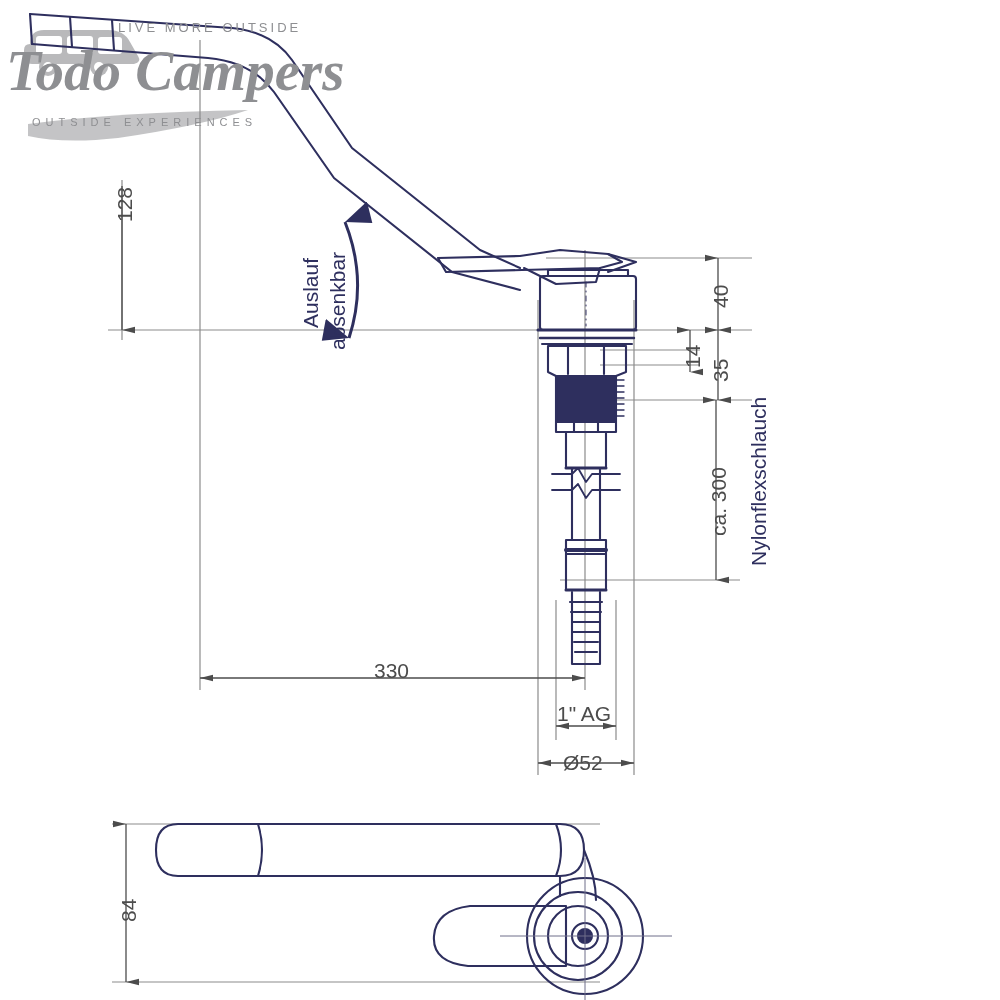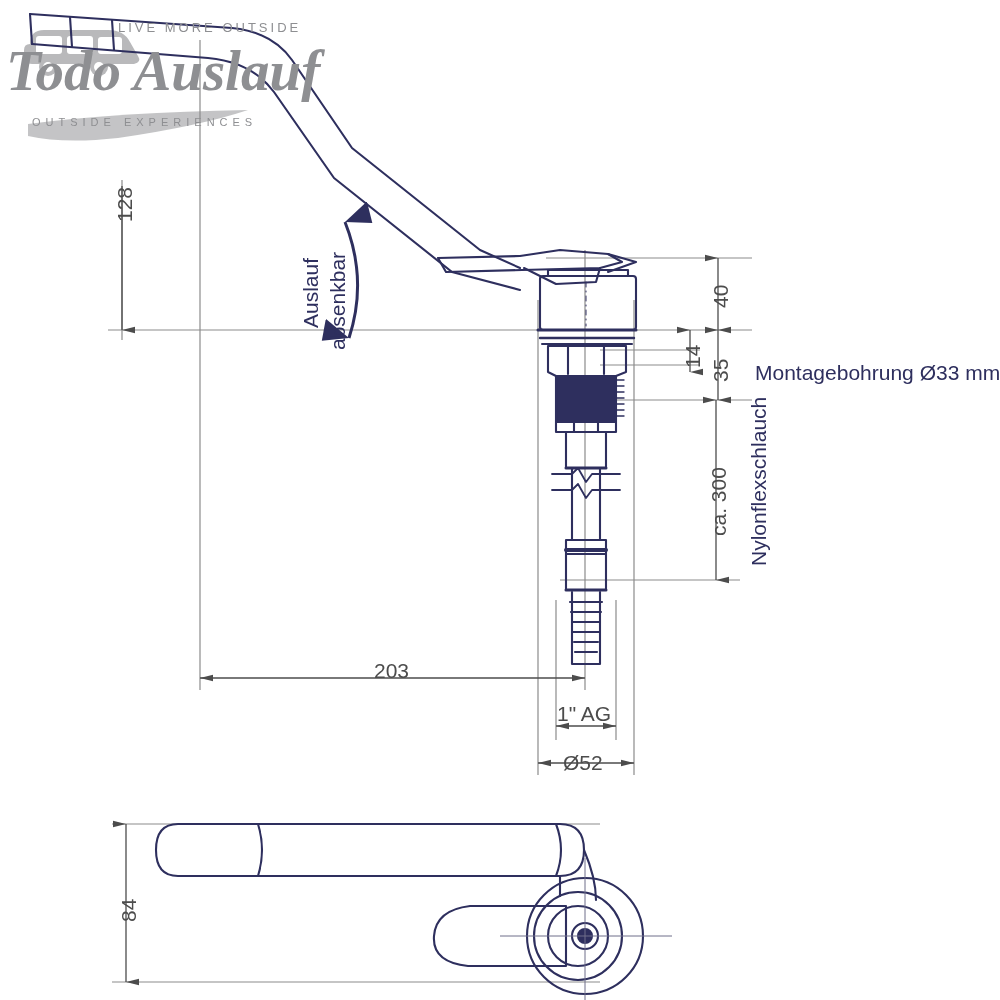--- a/index.html
+++ b/index.html
@@ -254,41 +254,40 @@
       <path d="M470 906 Q436 910 434 936 Q432 962 468 966 L566 966 L566 906 Z"></path>
     </g>
 
     <g stroke="#6e6e8a" stroke-width="1" fill="none">
       <line x1="500" y1="936" x2="672" y2="936"></line>
       <line x1="585" y1="858" x2="585" y2="1000"></line>
     </g>
   </svg>
 
   <div class="wm-text" style="left:118px; top:20px; font-size:13px; letter-spacing:3px; font-family:'Liberation Sans',sans-serif;">LIVE MORE OUTSIDE</div>
-  <div class="wm-text" style="left:6px; top:38px; font-size:57px; font-style:italic; font-weight:bold;">Todo Auslauf</div>
+  <div class="wm-text" style="left:6px; top:38px; font-size:57px; font-style:italic; font-weight:bold;">Todo Campers</div>
   <div class="wm-text" style="left:32px; top:116px; font-size:11px; letter-spacing:5px; font-family:'Liberation Sans',sans-serif;">OUTSIDE EXPERIENCES</div>
 
   <div class="lbl lbl-dim rot90" style="left:114px; top:222px;">128</div>
 
   <div class="lbl lbl-note rot90" style="left:300px; top:328px; font-size:21px;">Auslauf</div>
   <div class="lbl lbl-note rot90" style="left:327px; top:350px; font-size:21px;">absenkbar</div>
 
   <div class="lbl lbl-dim rot90" style="left:710px; top:308px;">40</div>
 
   <div class="lbl lbl-dim rot90" style="left:682px; top:368px;">14</div>
 
   <div class="lbl lbl-dim rot90" style="left:710px; top:382px;">35</div>
 
-  <div class="lbl lbl-note" style="left:755px; top:362px;">Montagebohrung Ø33 mm</div>
 
   <div class="lbl lbl-dim rot90" style="left:708px; top:536px;">ca. 300</div>
 
   <div class="lbl lbl-note rot90" style="left:748px; top:566px;">Nylonflexschlauch</div>
 
-  <div class="lbl lbl-dim" style="left:374px; top:660px;">203</div>
+  <div class="lbl lbl-dim" style="left:374px; top:660px;">330</div>
 
   <div class="lbl lbl-dim" style="left:557px; top:703px;">1" AG</div>
 
   <div class="lbl lbl-dim" style="left:563px; top:752px;">Ø52</div>
 
   <div class="lbl lbl-dim rot90" style="left:118px; top:922px;">84</div>
 
 </div>
 
 </body></html>

